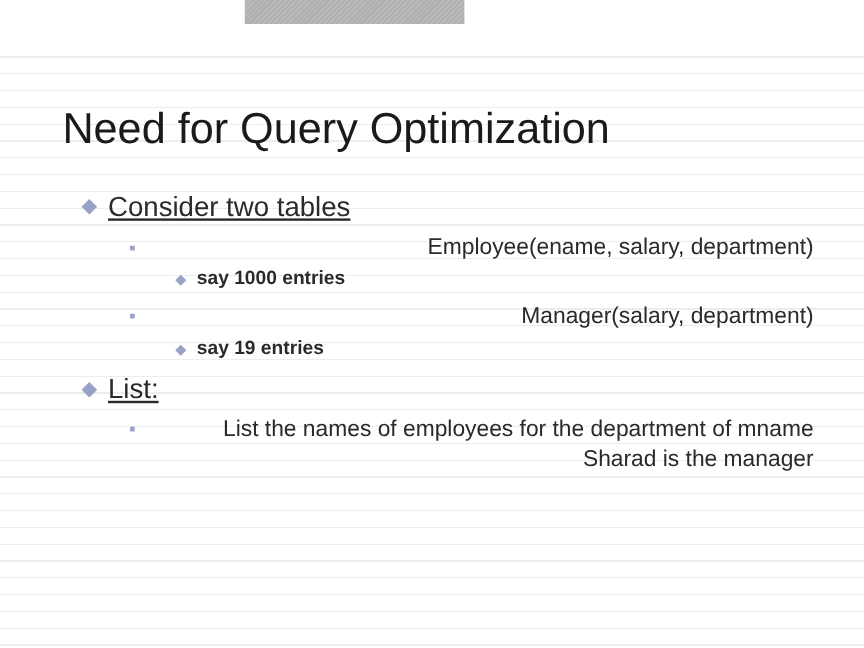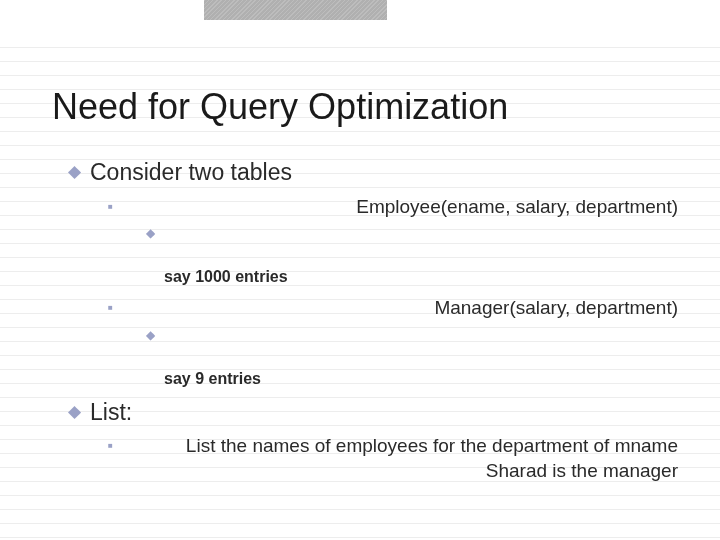--- a/index.html
+++ b/index.html
@@ -73,21 +73,21 @@
     font-size: 23px;
     line-height: 1.25;
   }
   .lvl1 .bullet {
     width: 22px;
     flex: 0 0 22px;
     color: #9aa1c6;
     font-size: 17px;
     line-height: 28px;
   }
-  .lvl1 .text { flex: 1; }
+  .lvl1 .text { flex: 1; text-decoration: underline; }
 
   .lvl2 {
     display: flex;
     align-items: flex-start;
     margin-top: 8px;
     margin-left: 40px;
     font-size: 19px;
     line-height: 1.3;
   }
   .lvl2 .bullet {
@@ -107,21 +107,21 @@
     font-size: 16px;
     line-height: 1.3;
   }
   .lvl3 .bullet {
     width: 18px;
     flex: 0 0 18px;
     color: #9aa1c6;
     font-size: 12px;
     line-height: 20px;
   }
-  .lvl3 .text { flex: 1; margin-top: 44px; }
+  .lvl3 .text { flex: 1; }
 
   .bold { font-weight: bold; }
 </style>
 </head>
 <body>
 
 <div class="ruled-bg"></div>
 <div class="top-hatch"></div>
 
 <div class="slide">
@@ -145,21 +145,21 @@
       <span class="text bold">say 1000 entries</span>
     </div>
 
     <div class="lvl2">
       <span class="bullet">■</span>
       <span class="text">Manager(salary, department)</span>
     </div>
 
     <div class="lvl3">
       <span class="bullet">◆</span>
-      <span class="text bold">say 9 entries</span>
+      <span class="text bold">say 19 entries</span>
     </div>
 
     <div class="lvl1">
       <span class="bullet">◆</span>
       <span class="text">List:</span>
     </div>
 
     <div class="lvl2">
       <span class="bullet">■</span>
       <span class="text">List the names of employees for the department of mname Sharad is the manager</span>

